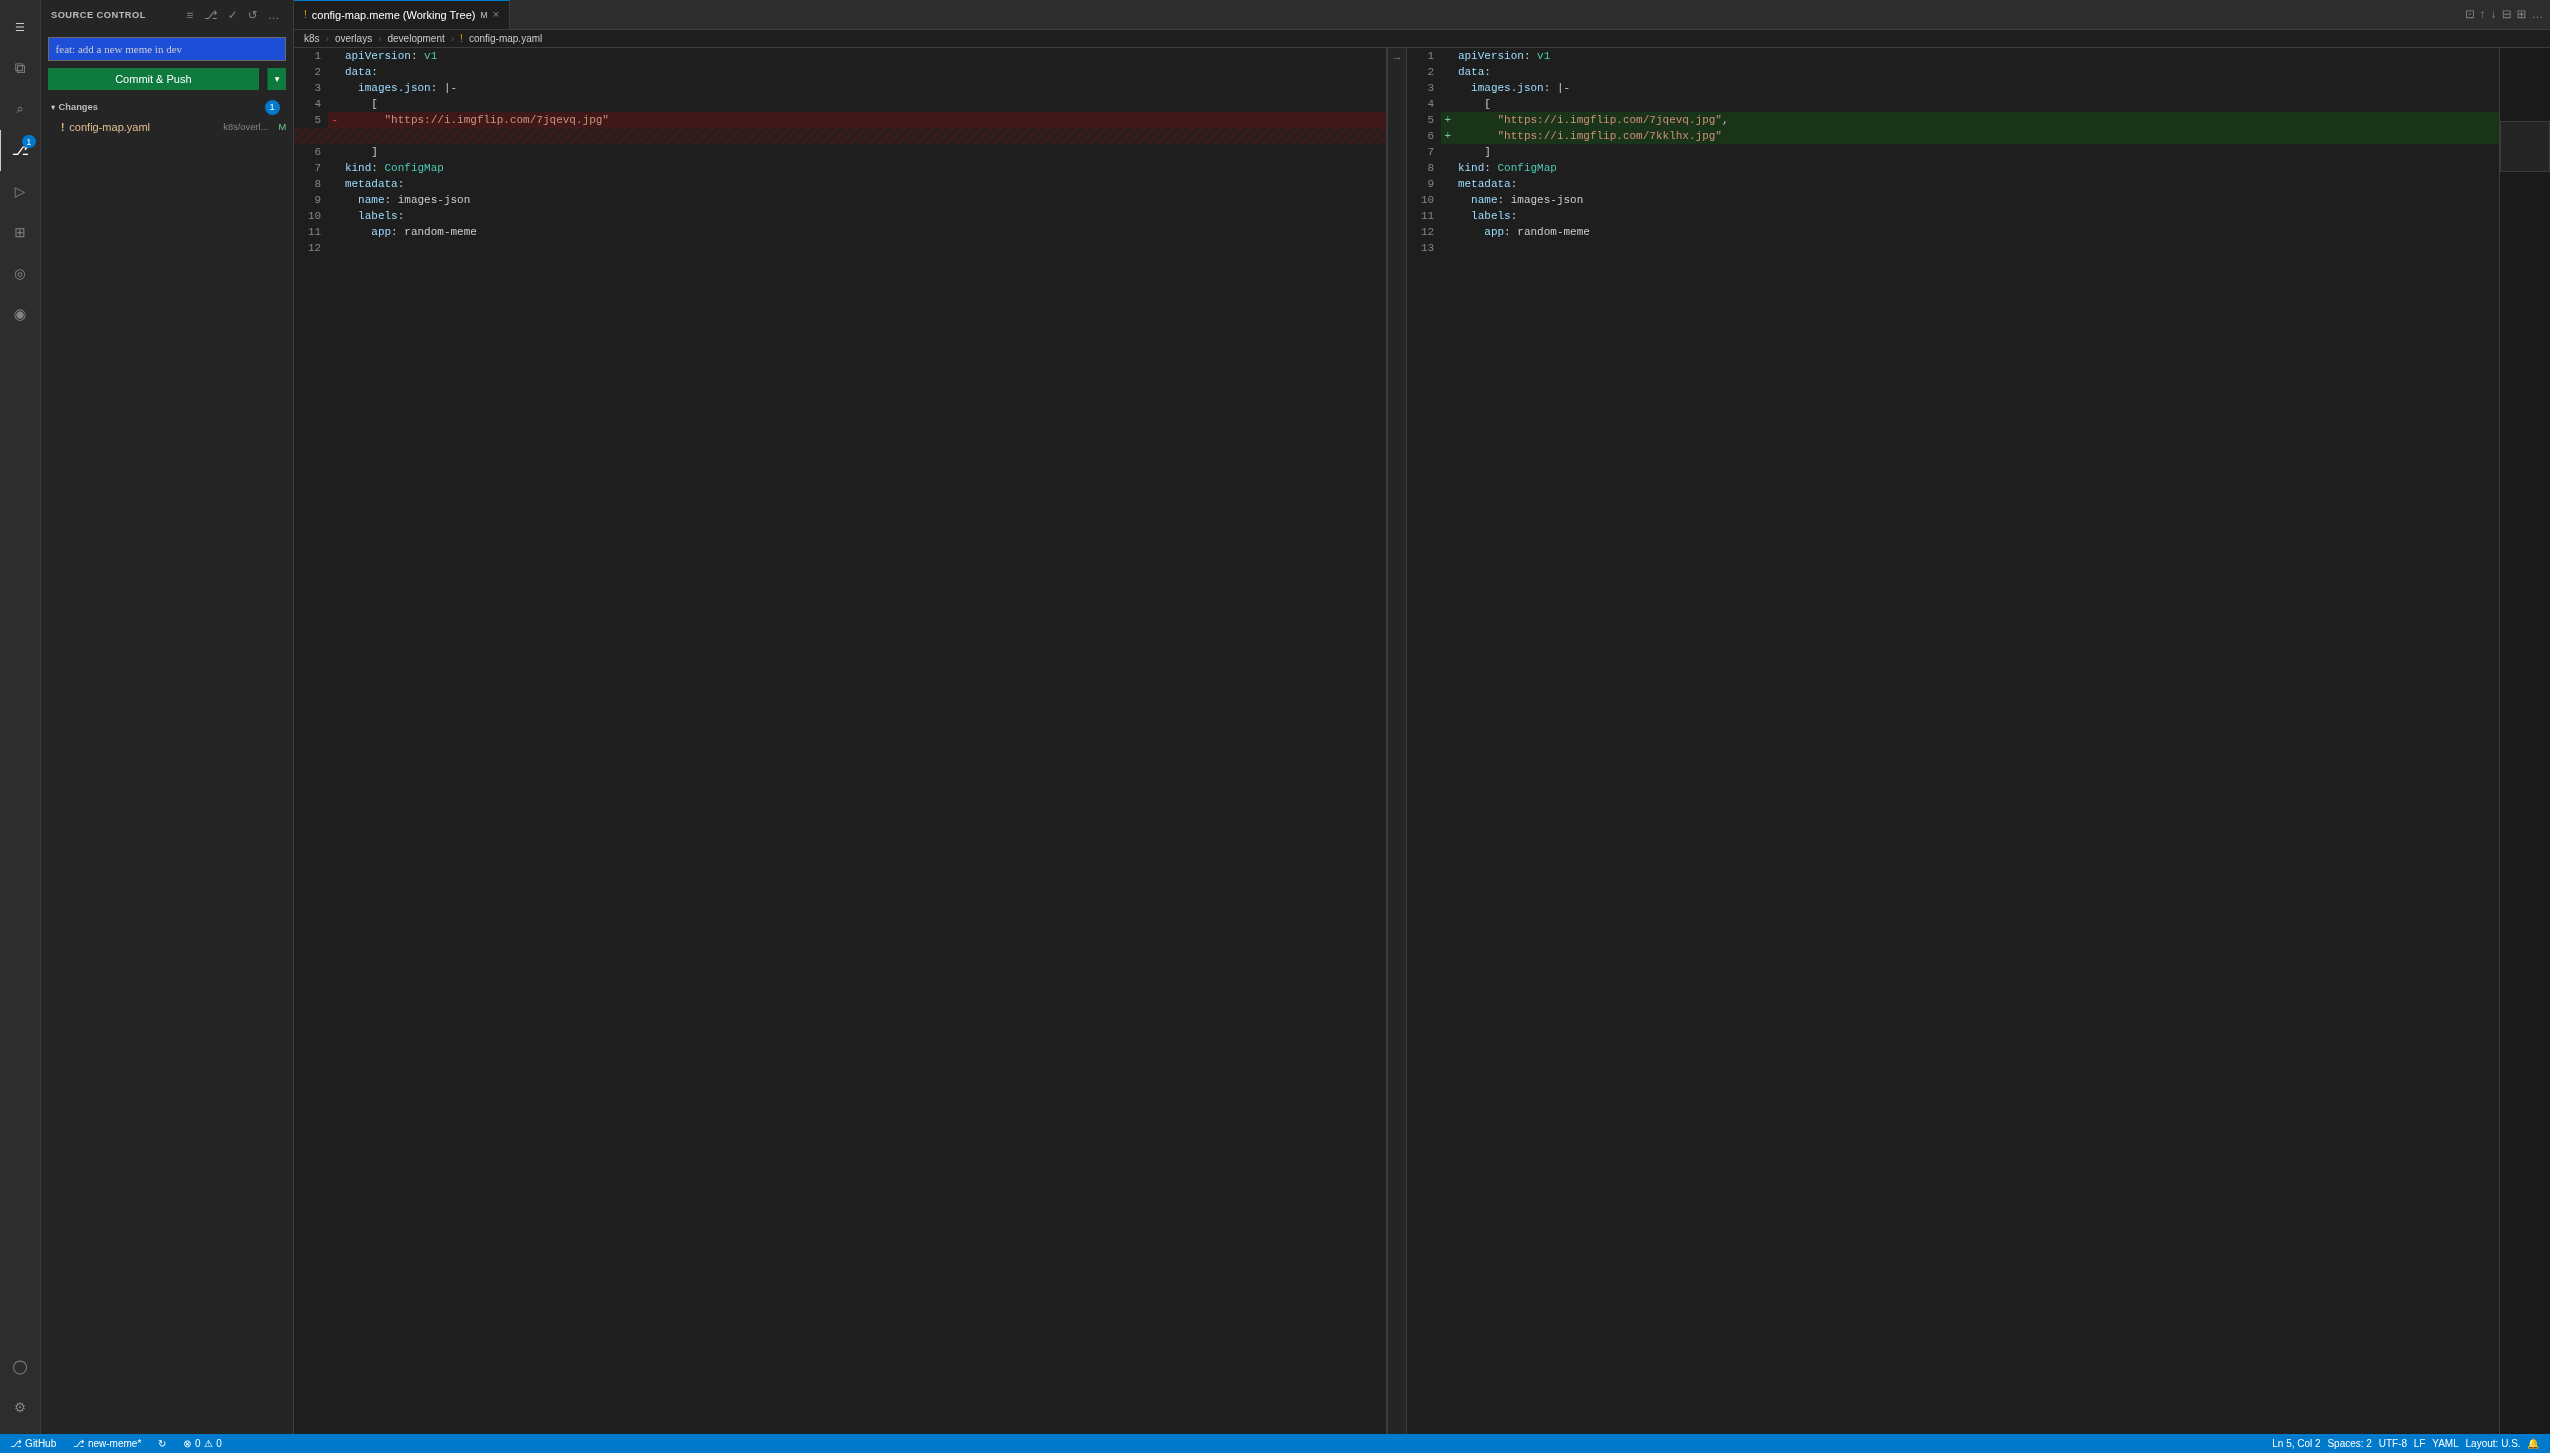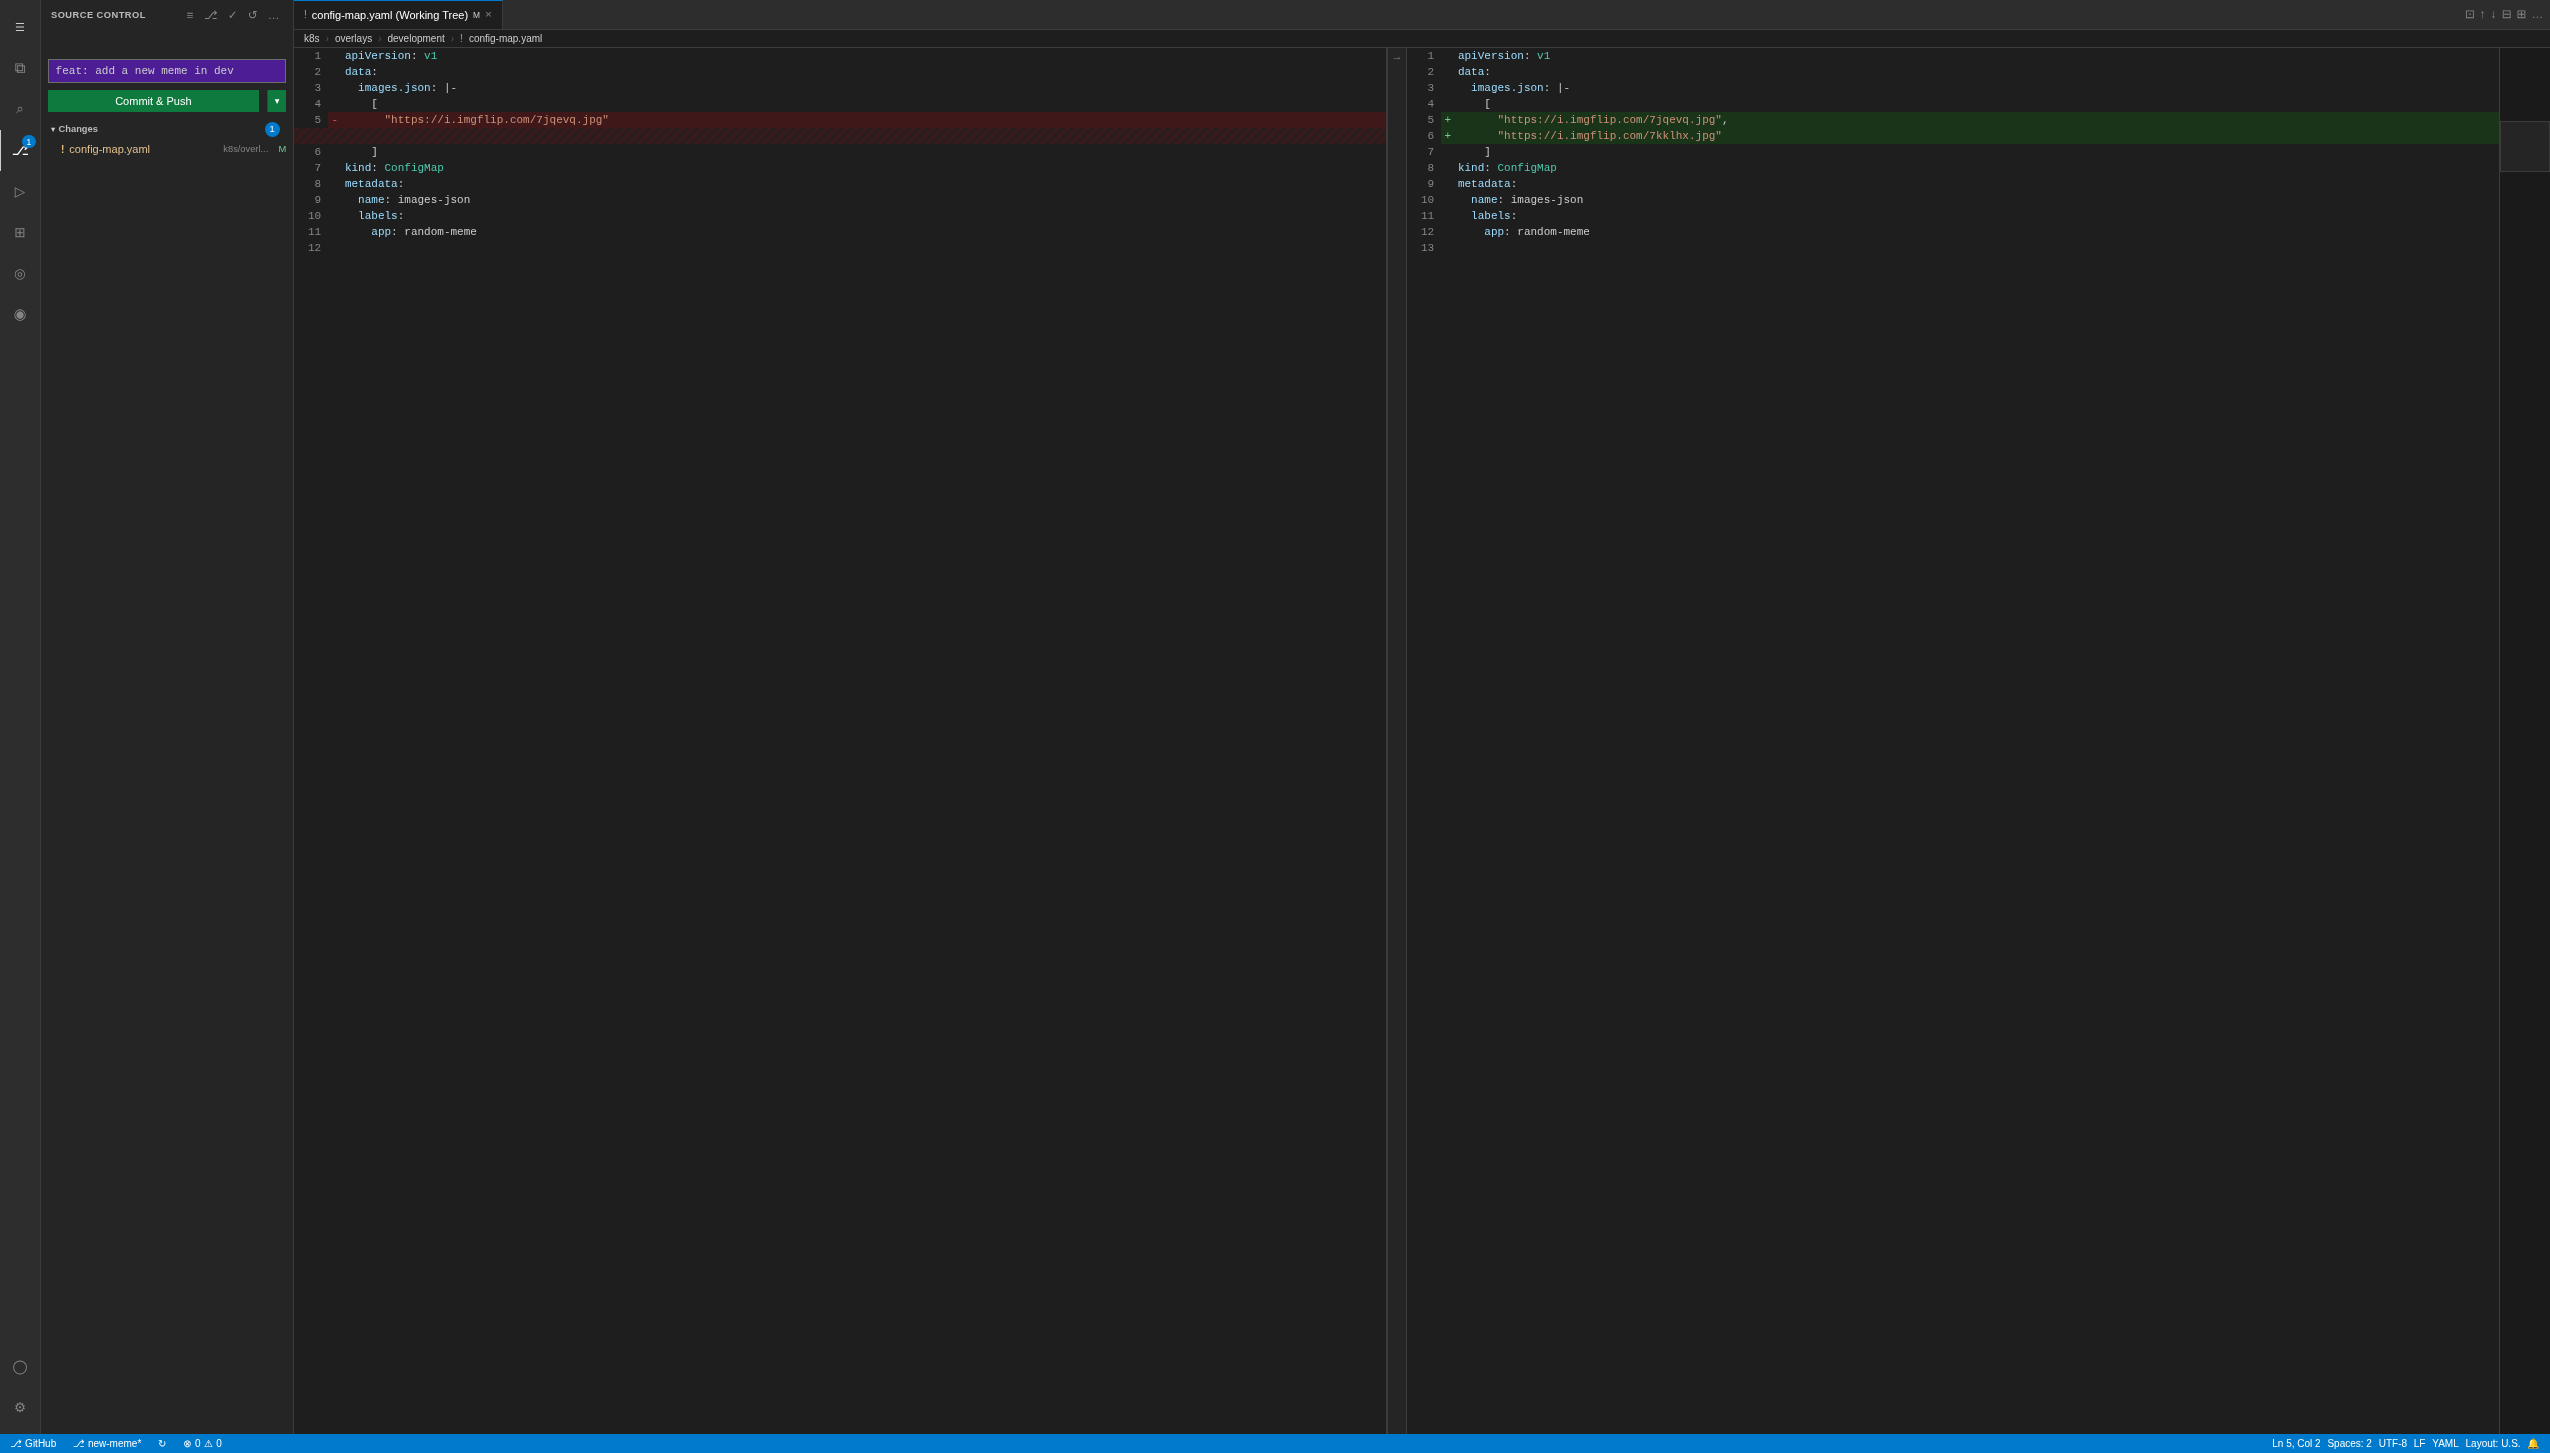--- a/index.html
+++ b/index.html
@@ -99,29 +99,28 @@
       padding: 1.7px 3.4px;
       font-size: 11.8px;
     }
     .commit-area {
       padding: 6.8px;
       display: flex;
       flex-direction: column;
       gap: 6.8px;
     }
     .commit-input {
-      background: #4c1d95;
+      background: #1d4ed8;
       border: 0.8px solid #6c6c6c;
       color: #cccccc;
       padding: 5px 6.8px;
       font-size: 11px;
       width: 100%;
       outline: none;
-      font-family: Liberation Mono, monospace;
-      margin-top: 22px;
+      font-family: Liberation Serif, serif;
     }
     .commit-btn-container {
       display: flex;
       gap: 8px;
     }
     .commit-btn {
       flex: 1;
       background: #0e7a3e;
       color: white;
       border: none;
@@ -474,21 +473,21 @@
           <span class="file-status">M</span>
         </div>
       </div>
     </div>
 
     <div class="editor-area">
 
       <div class="tab-bar">
         <div class="tab active">
           <span class="tab-warning">!</span>
-          <span>config-map.yaml (Working Tree)</span>
+          <span>config-map.meme (Working Tree)</span>
           <span style="color:#cccccc; font-size:8.4px;">M</span>
           <span class="tab-close">×</span>
         </div>
         <div class="tab-actions">
           <span title="Open Changes">⊡</span>
           <span title="Go to Previous Location">↑</span>
           <span title="Go to Next Location">↓</span>
           <span title="Toggle Inline View">⊟</span>
           <span title="More Actions">⊞</span>
           <span title="More Actions">…</span>

